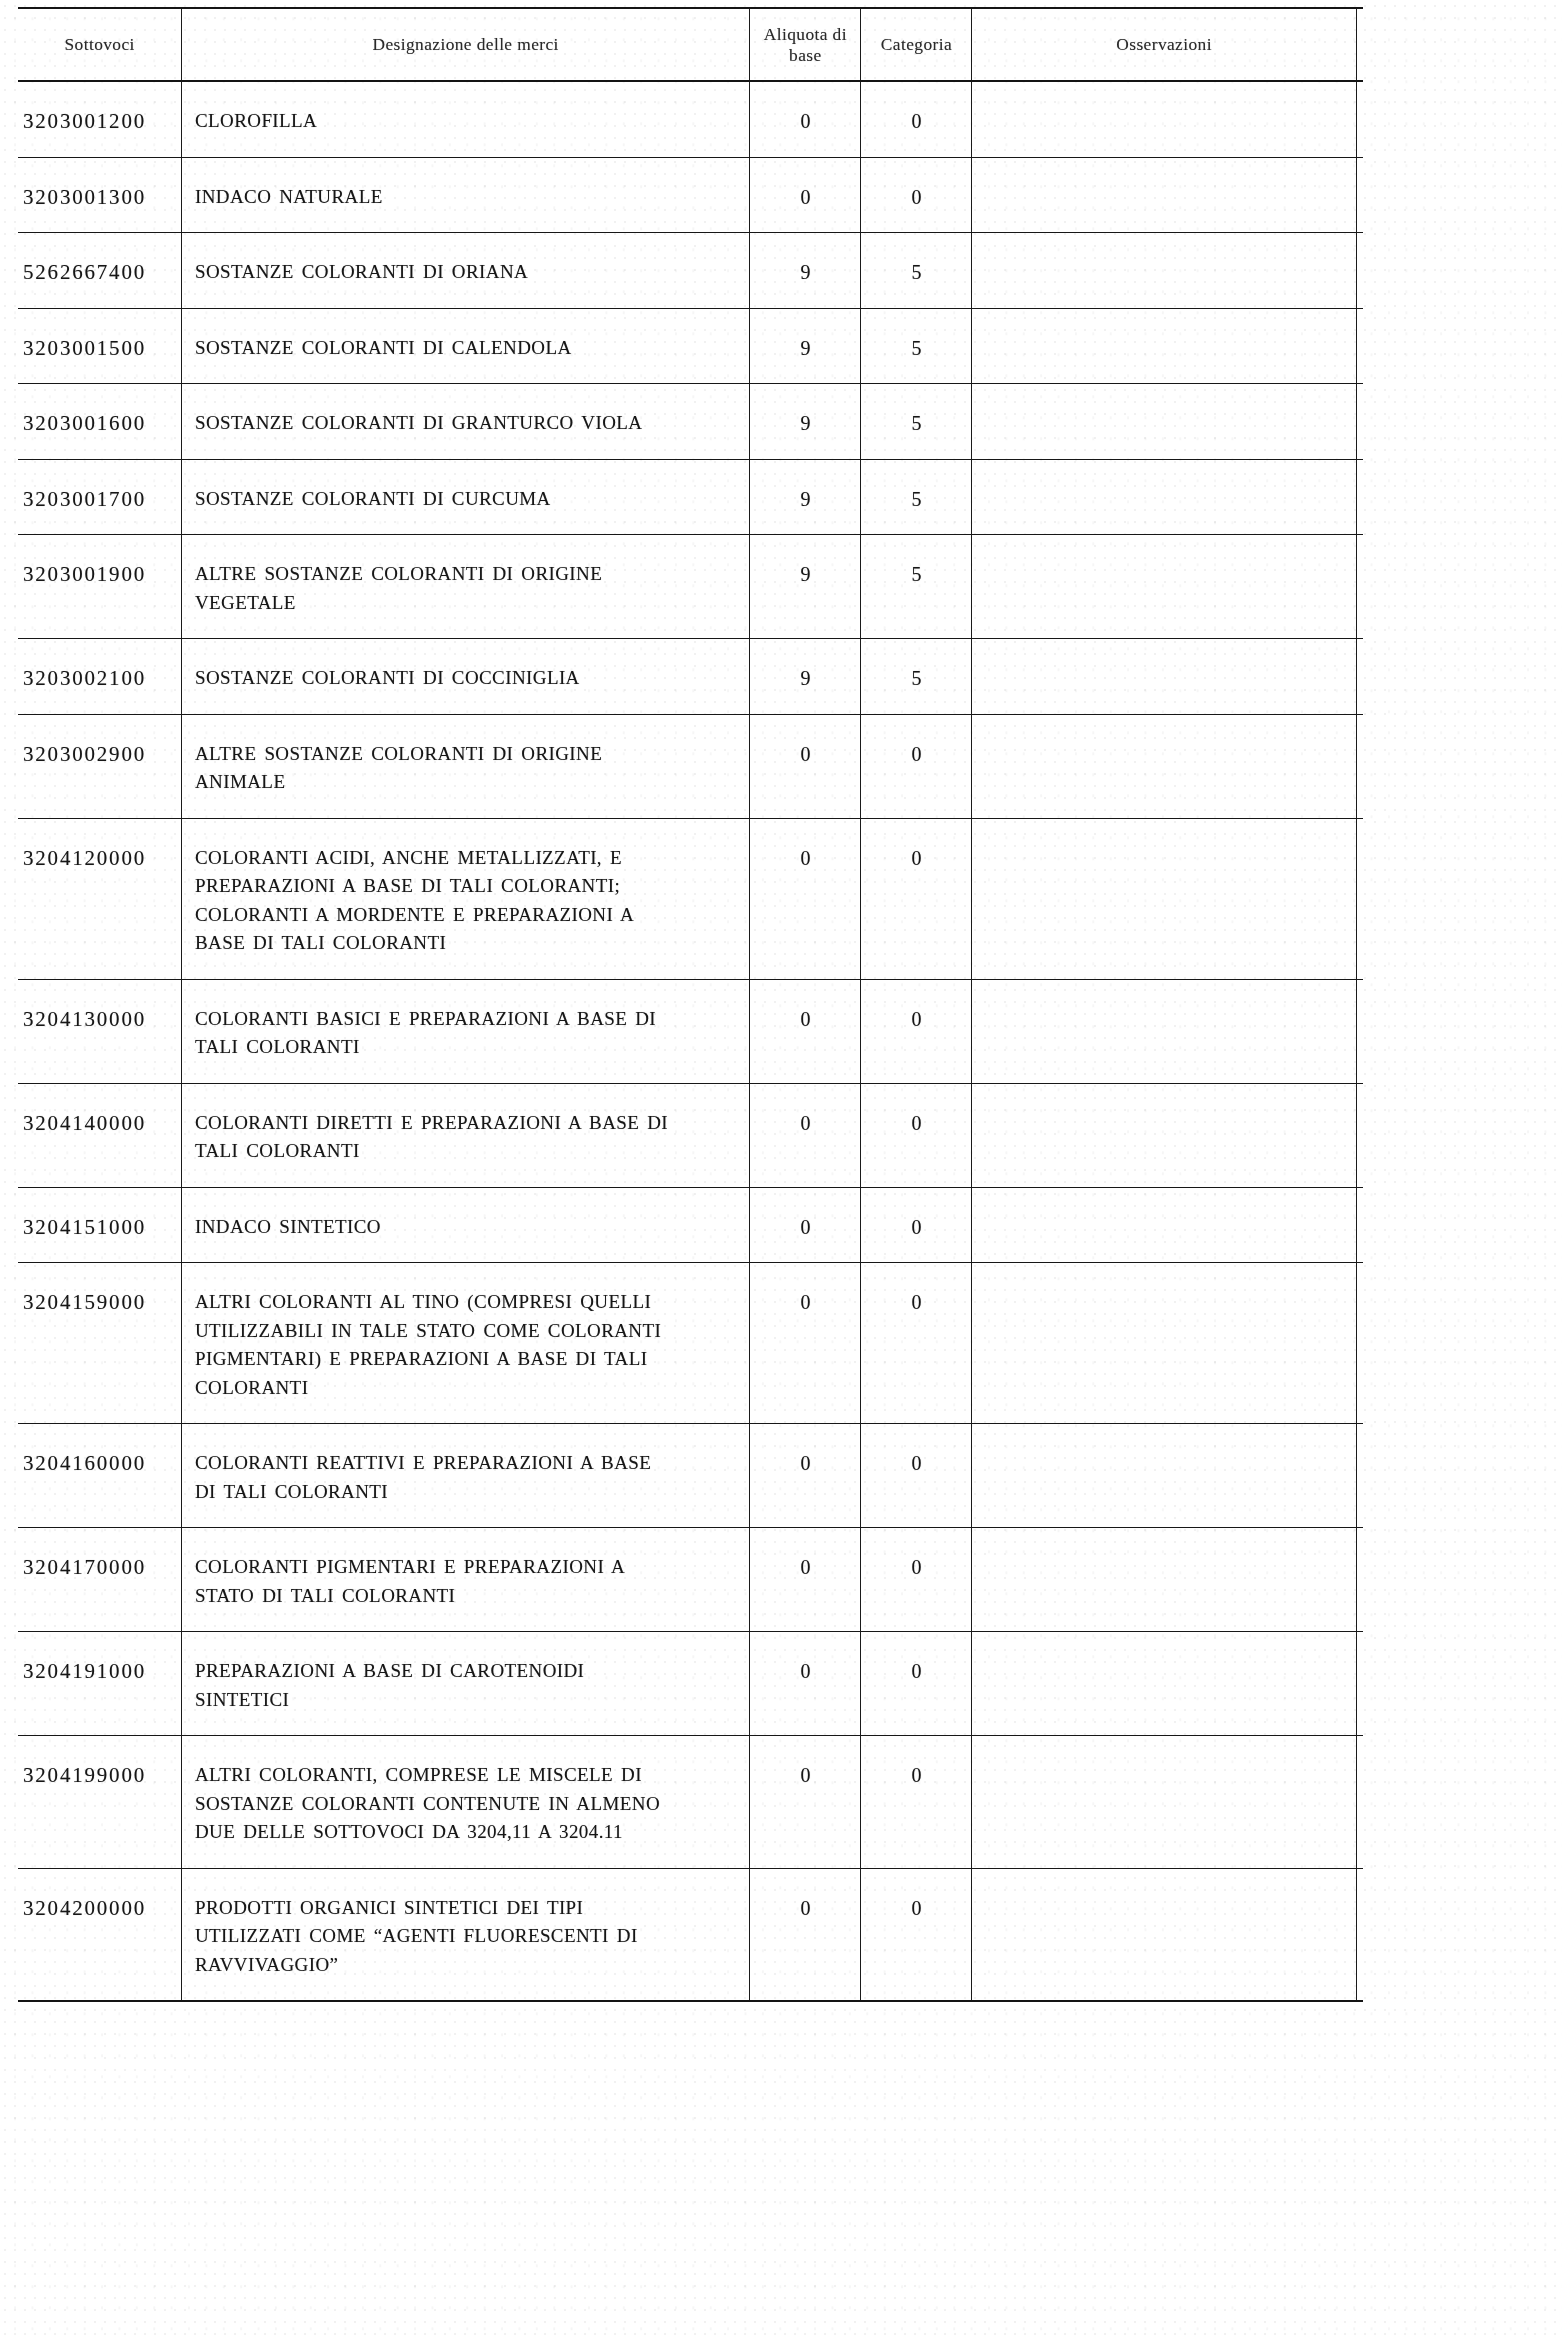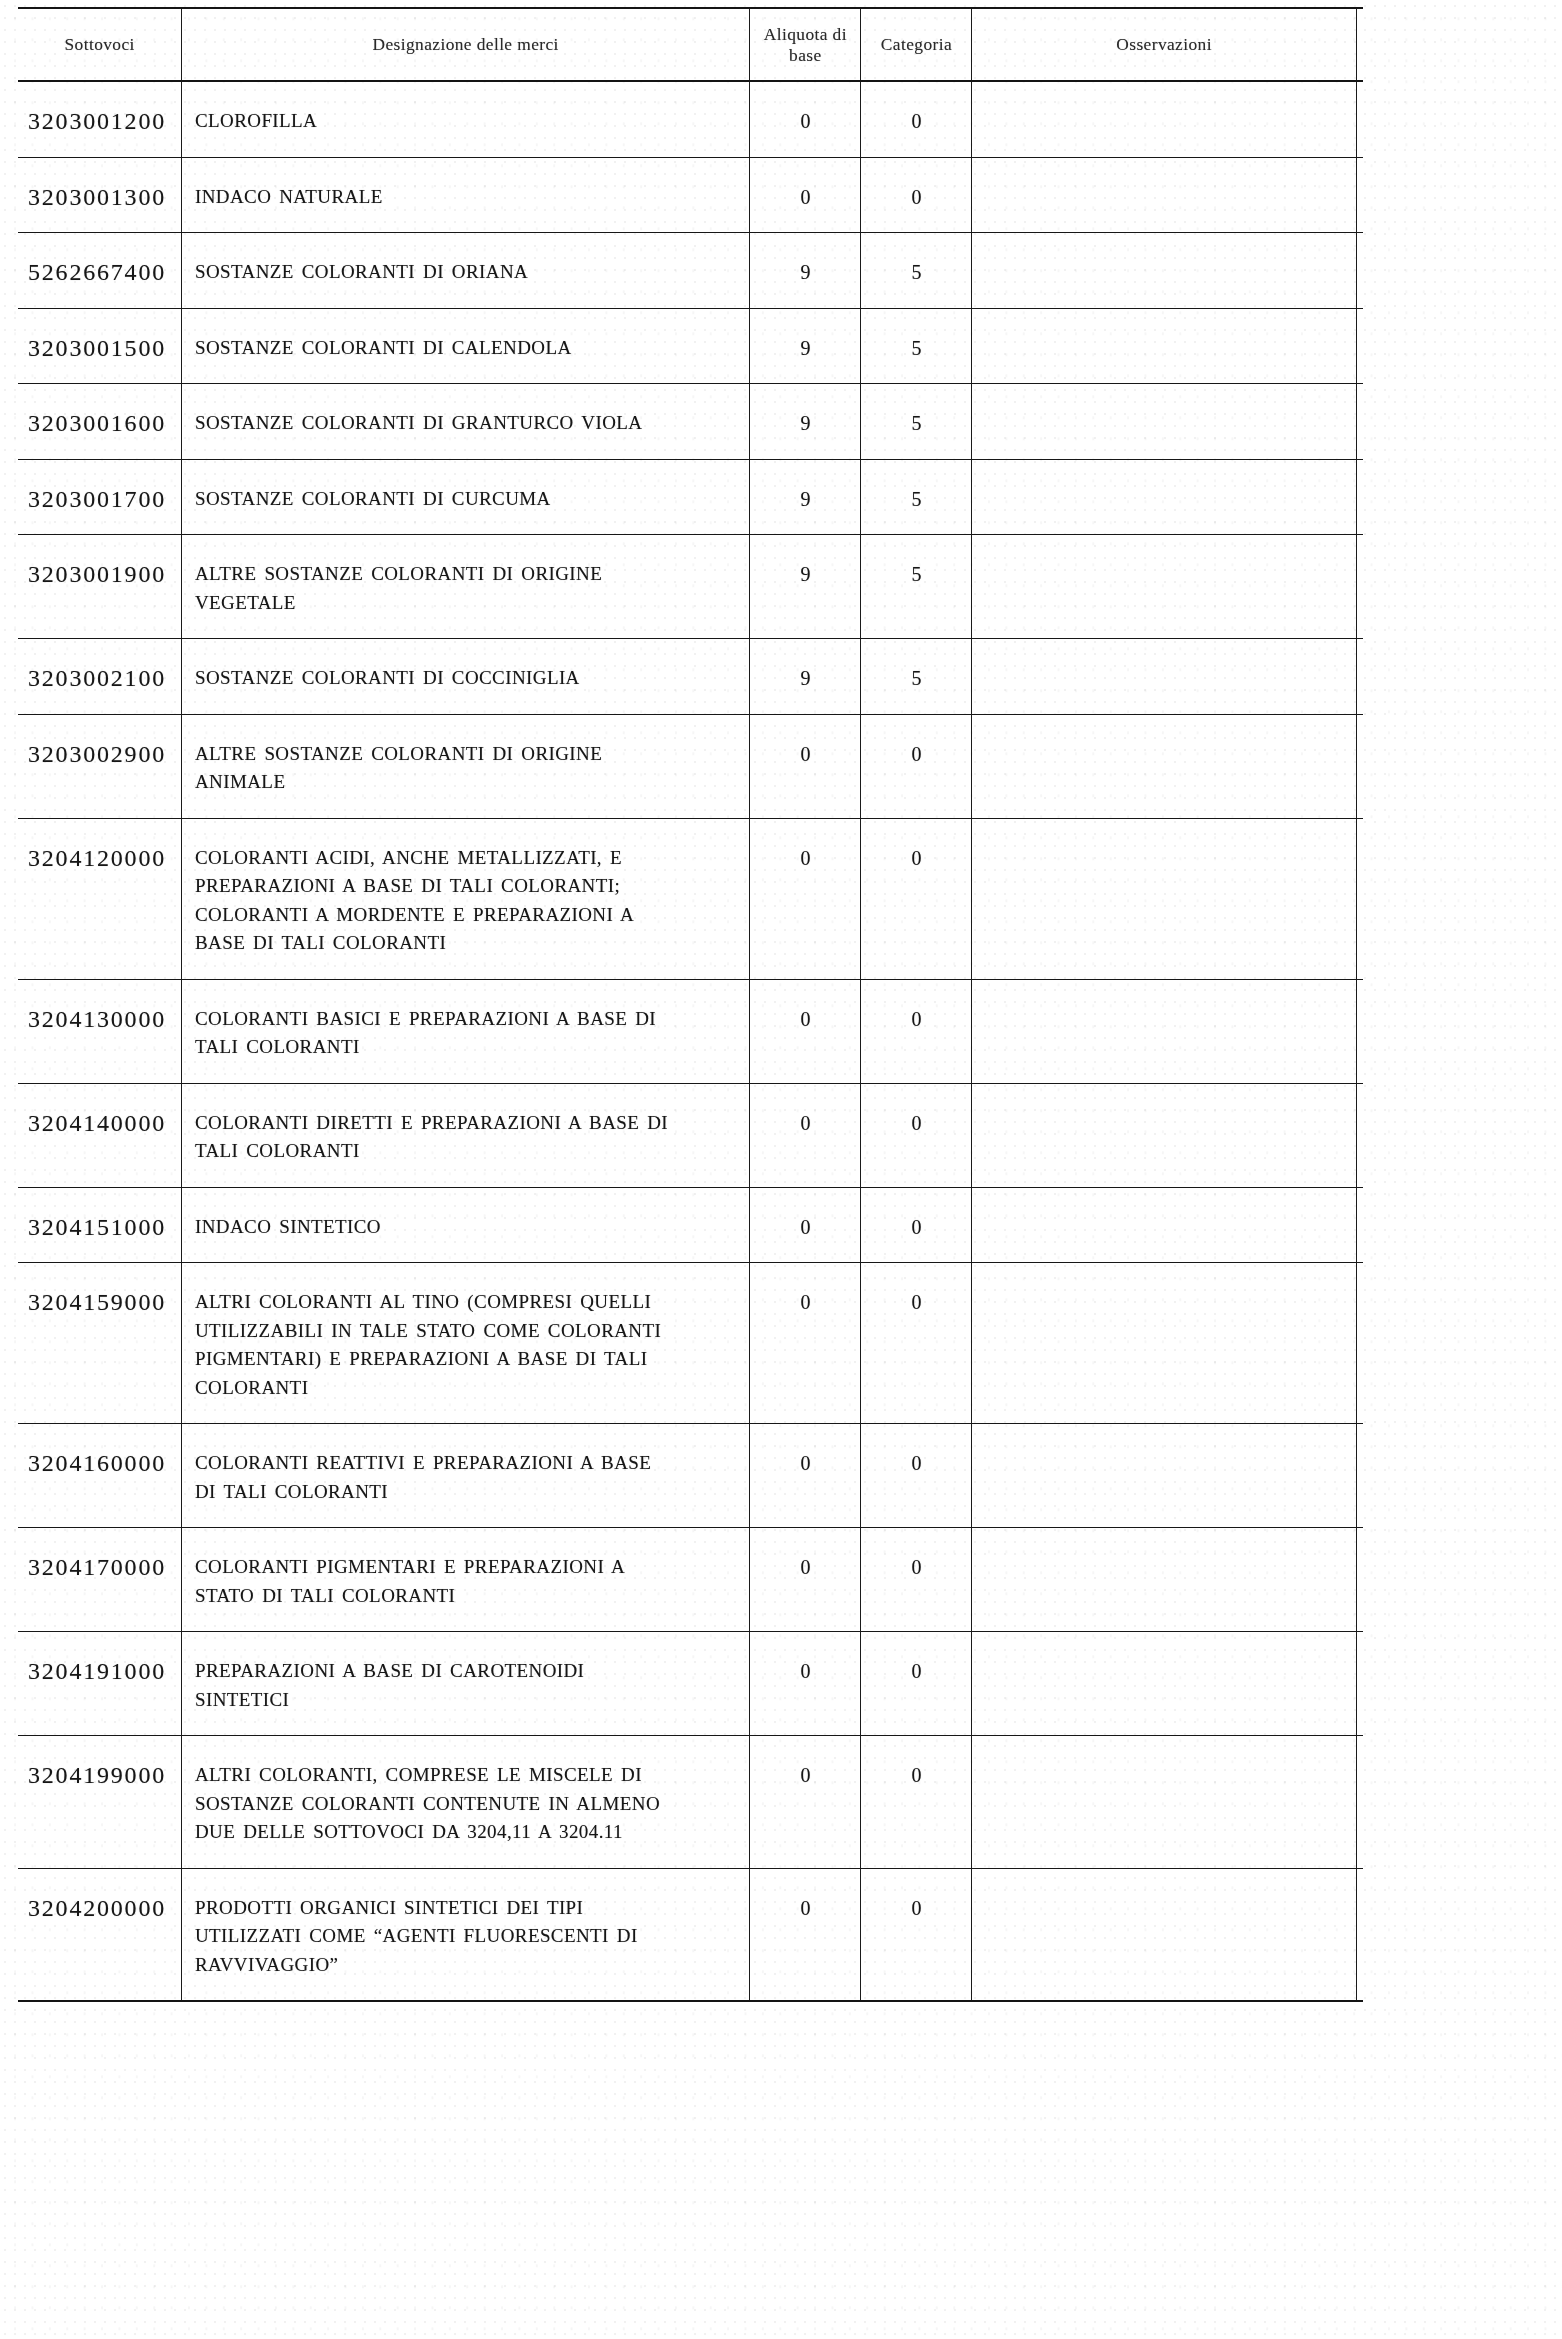--- a/index.html
+++ b/index.html
@@ -59,25 +59,24 @@
     padding-bottom: 21px;
     font-size: 19px;
     line-height: 28.5px;
     text-shadow: 0 0 0.9px rgba(0,0,0,0.35);
   }
   tbody tr:last-child td {
     border-bottom: 2.8px solid #141414;
   }
   td.col-code {
     padding-left: 4.6px;
-    padding-right: 15px;
-    font-size: 24px;
+    padding-right: 6px;
+    font-size: 21px;
     letter-spacing: 1.8px;
     white-space: nowrap;
-    text-align: right;
   }
   td.col-desc {
     padding-left: 13px;
     padding-right: 11px;
     letter-spacing: 0.4px;
     word-spacing: 2.8px;
     white-space: pre-line;
   }
   td.col-num {
     text-align: center;

